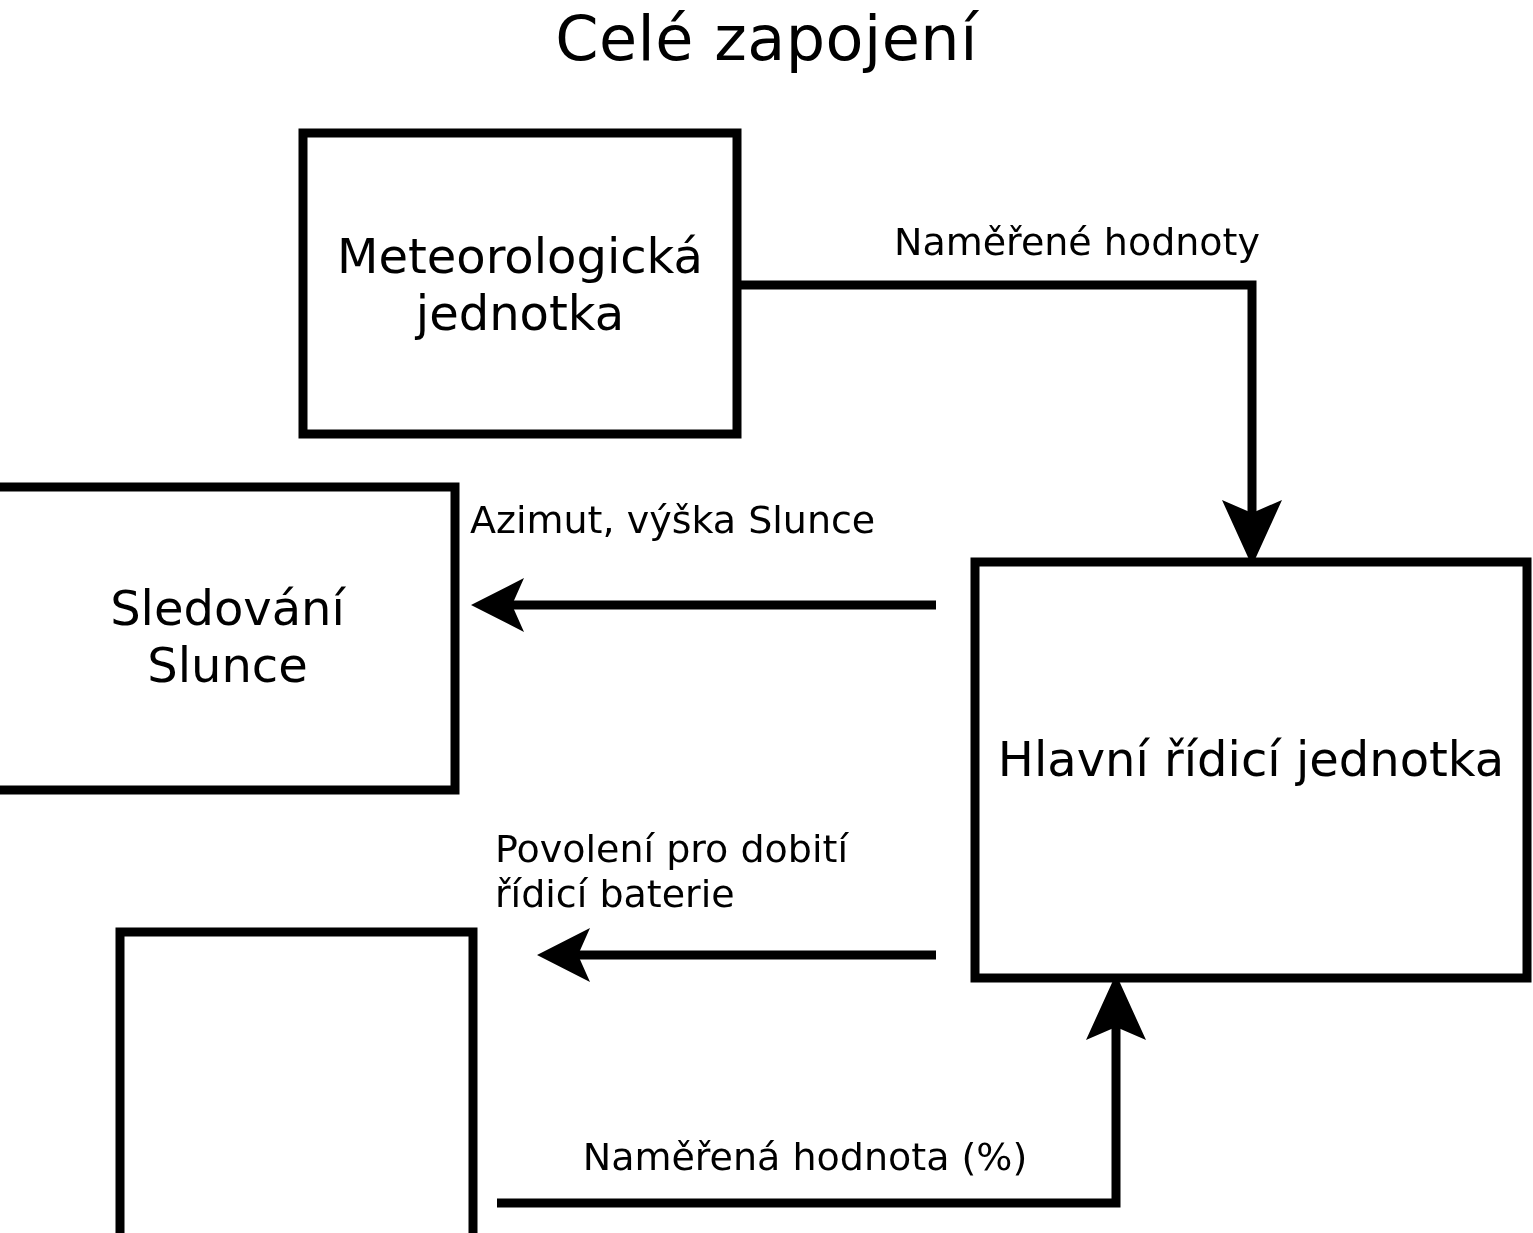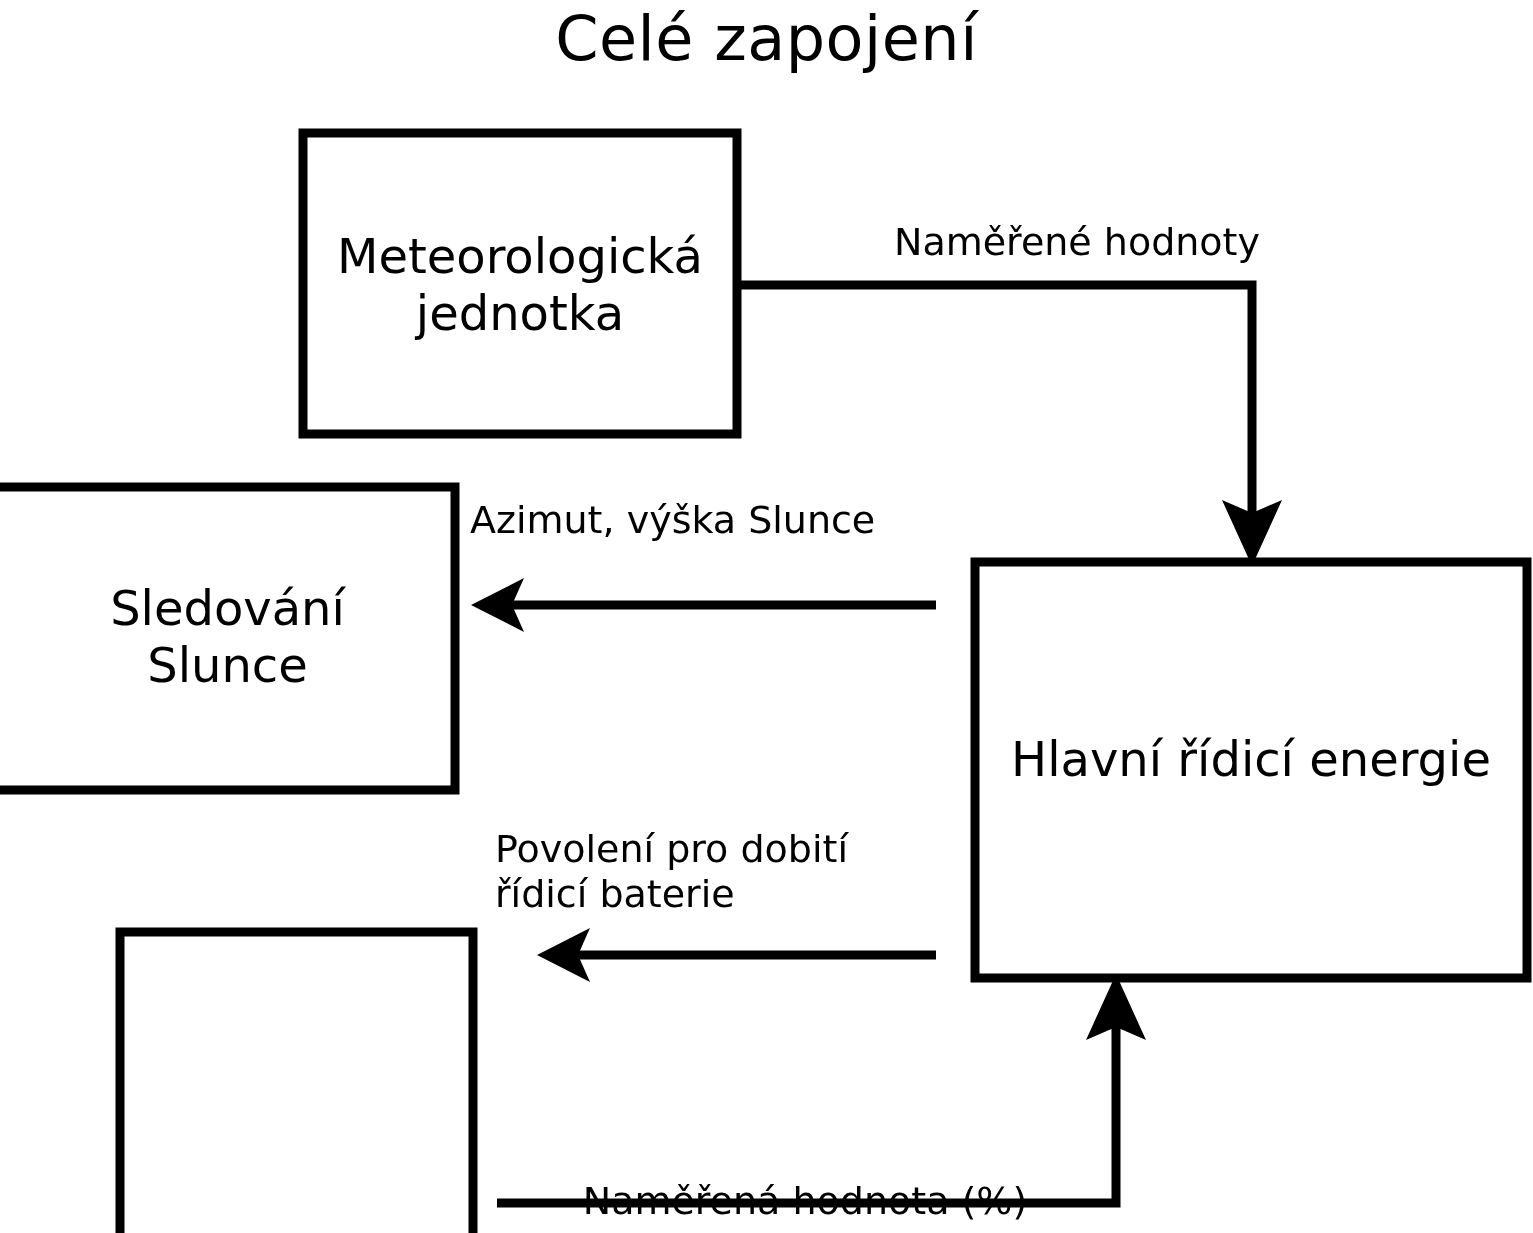--- a/index.html
+++ b/index.html
@@ -45,21 +45,21 @@
     font-size: 38px;
   }
   #label-meteo-unit   { left: 303px; top: 228px; width: 434px; }
   #label-sun-tracking { left: 0px;   top: 580px; width: 455px; }
   #label-main-control { left: 975px; top: 731px; width: 552px; }
   #label-energy-meas  { left: 120px; top: 1028px; width: 353px; }
 
   #label-measured-values   { left: 760px; top: 220px;  width: 500px; text-align: right; }
   #label-azimuth-elevation { left: 470px; top: 498px;  width: 520px; text-align: left; }
   #label-charge-permission { left: 495px; top: 827px;  width: 440px; text-align: left; }
-  #label-measured-percent  { left: 520px; top: 1135px; width: 570px; text-align: center; margin-top: 44px; }
+  #label-measured-percent  { left: 520px; top: 1135px; width: 570px; text-align: center; }
 </style>
 </head>
 <body>
 
 <div id="canvas">
 
   <div class="txt" id="page-title">Celé zapojení</div>
 
   <svg id="diagram-svg" viewBox="0 0 1533 1233" xmlns="http://www.w3.org/2000/svg">
 
@@ -83,21 +83,21 @@
     <path d="M 497 1203 L 1116 1203 L 1116 1020" fill="none" stroke="#000000" stroke-width="9"></path>
     <polygon points="1116,974 1086,1040 1116,1027 1146,1040" fill="#000000"></polygon>
   </svg>
 
   <div class="txt node-label" id="label-meteo-unit">Meteorologická
 jednotka</div>
 
   <div class="txt node-label" id="label-sun-tracking">Sledování
 Slunce</div>
 
-  <div class="txt node-label" id="label-main-control">Hlavní řídicí energie</div>
+  <div class="txt node-label" id="label-main-control">Hlavní řídicí jednotka</div>
 
 
   <div class="txt edge-label" id="label-measured-values">Naměřené hodnoty</div>
 
   <div class="txt edge-label" id="label-azimuth-elevation">Azimut, výška Slunce</div>
 
   <div class="txt edge-label" id="label-charge-permission">Povolení pro dobití
 řídicí baterie</div>
 
   <div class="txt edge-label" id="label-measured-percent">Naměřená hodnota (%)</div>

